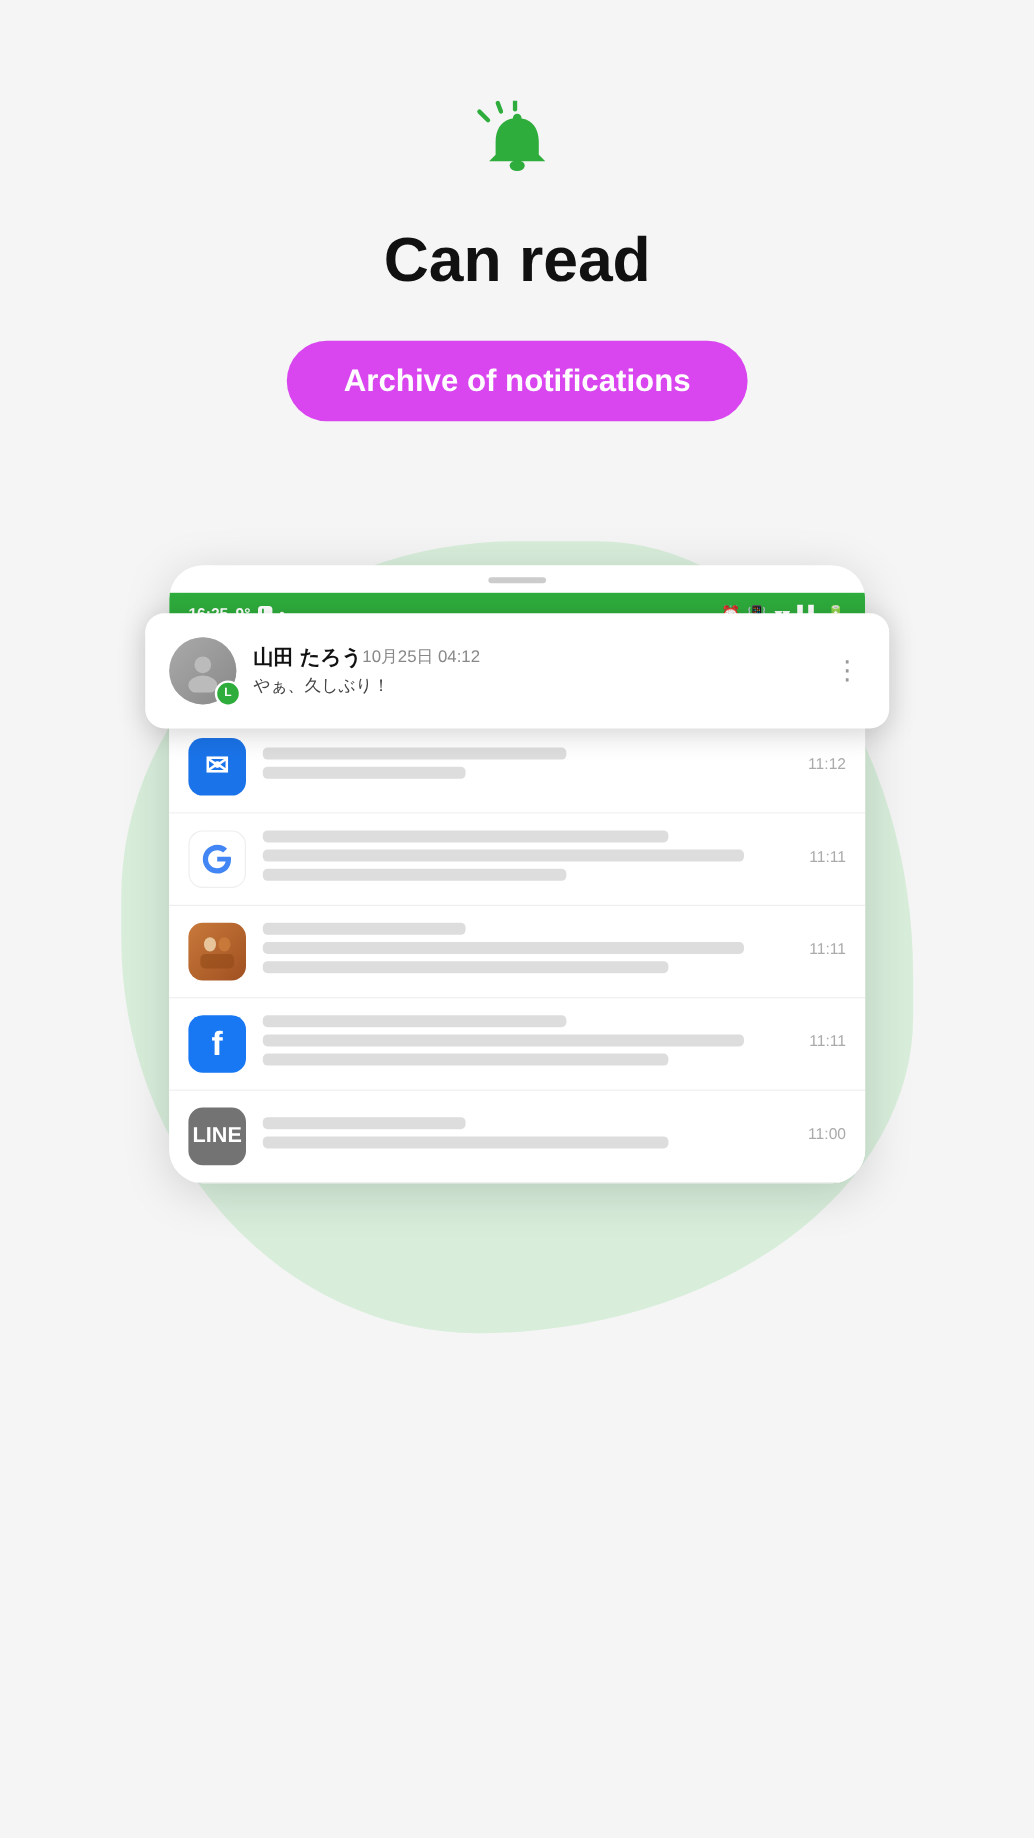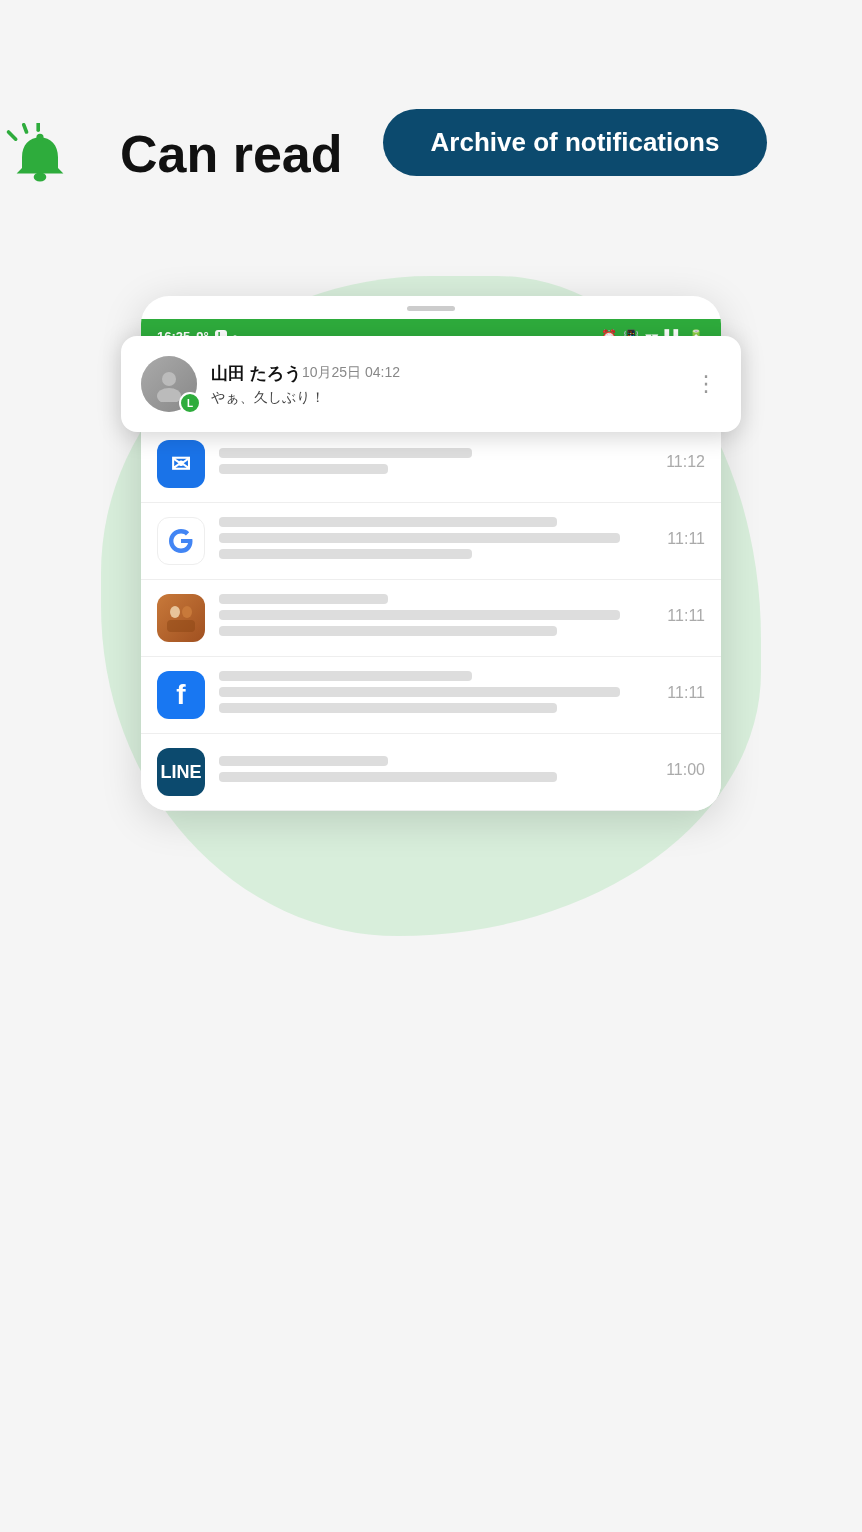--- a/index.html
+++ b/index.html
@@ -11,23 +11,23 @@
       font-family: -apple-system, BlinkMacSystemFont, 'Segoe UI', sans-serif;
       display: flex;
       flex-direction: column;
       align-items: center;
       overflow-x: hidden;
     }
 
     
     .hero {
       display: flex;
-      flex-direction: row;
-      align-items: center;
-      padding-top: 109px;
+      flex-direction: column;
+      align-items: center;
+      padding-top: 80px;
       width: 100%;
     }
 
     .bell-icon-wrapper {
       margin-bottom: 28px;
       position: relative;
       width: 80px;
       height: 80px;
       display: flex;
       align-items: center;
@@ -43,21 +43,21 @@
       font-size: 52px;
       font-weight: 800;
       color: #111;
       text-align: center;
       line-height: 1.15;
       margin-bottom: 36px;
       padding: 0 40px;
     }
 
     .archive-btn {
-      background-color: #0c4a6e;
+      background-color: #d946ef;
       color: #fff;
       font-size: 26px;
       font-weight: 700;
       border: none;
       border-radius: 50px;
       padding: 18px 48px;
       cursor: pointer;
       margin-bottom: 60px;
     }
 
@@ -289,42 +289,42 @@
       background: linear-gradient(135deg, #c8793a, #a05020);
     }
 
     .app-icon-fb {
       background: #1877f2;
       color: #fff;
       font-size: 28px;
     }
 
     .app-icon-line {
-      background: #0c4a6e;
+      background: #737373;
       color: #fff;
     }
 
     .notif-blurred {
       flex: 1;
     }
 
     .blurred-line {
       height: 10px;
       background: #ddd;
       border-radius: 4px;
       margin-bottom: 6px;
       width: 60%;
     }
 
     .blurred-line.short { width: 40%; }
     .blurred-line.long { width: 80%; }
     .blurred-line.full { width: 95%; }
 
     .notif-time-small {
-      font-size: 16px;
+      font-size: 13px;
       color: #aaa;
       margin-bottom: 4px;
       text-align: right;
       white-space: nowrap;
     }
 
     .notif-item-right {
       display: flex;
       flex-direction: column;
       align-items: flex-end;

